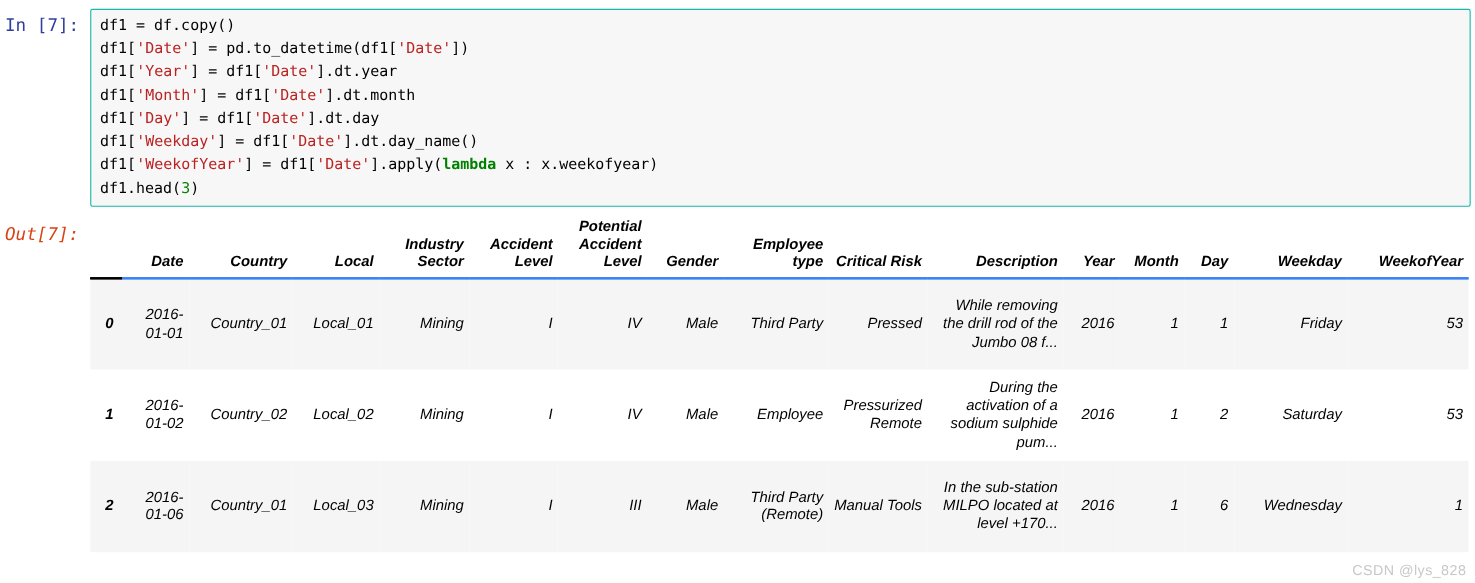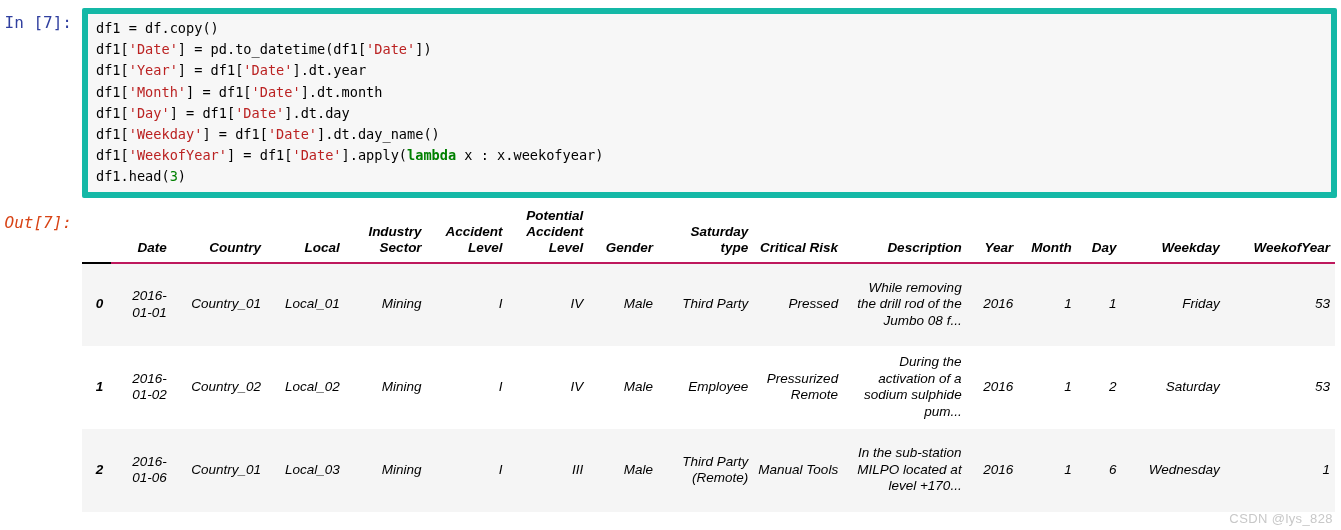--- a/index.html
+++ b/index.html
@@ -34,21 +34,21 @@
     padding-top: 4px;
     white-space: pre;
   }
   .prompt.out {
     color: #d84315;
   }
 
   .code-area {
     flex: 1 1 auto;
     background: #f7f7f7;
-    border: 6px solid #14b8a6;
+    border: 1px solid #14b8a6;
     border-radius: 2px;
     padding: 4px 6px 4px 8px;
     box-sizing: border-box;
     margin-right: 4px;
   }
   pre.code {
     margin: 0;
     font-family: "DejaVu Sans Mono", monospace;
     font-size: 13.6px;
     line-height: 21.2px;
@@ -79,21 +79,21 @@
     table-layout: fixed;
     font-family: "Liberation Sans", sans-serif;
   }
   table.df thead tr th {
     font-size: 13.5px;
     font-weight: bold;
     color: #000000;
     text-align: right;
     vertical-align: bottom;
     padding: 0 5px 6px 5px;
-    border-bottom: 2px solid #be185d;
+    border-bottom: 2px solid #3b82f6;
     line-height: 16px;
     background: #ffffff;
   }
   table.df thead tr th.idx-h {
     border-bottom: 2px solid #000000;
   }
   table.df tbody tr td {
     font-size: 13.5px;
     color: #000000;
     text-align: right;
@@ -187,21 +187,21 @@
       <thead>
         <tr id="header-row">
           <th class="idx-h"></th>
         <th>Date</th>
             <th>Country</th>
             <th>Local</th>
             <th>Industry Sector</th>
             <th>Accident Level</th>
             <th>Potential Accident Level</th>
             <th>Gender</th>
-            <th>Saturday type</th>
+            <th>Employee type</th>
             <th>Critical Risk</th>
             <th>Description</th>
             <th>Year</th>
             <th>Month</th>
             <th>Day</th>
             <th>Weekday</th>
             <th>WeekofYear</th>
           </tr>
       </thead>
       <tbody id="table-body">

